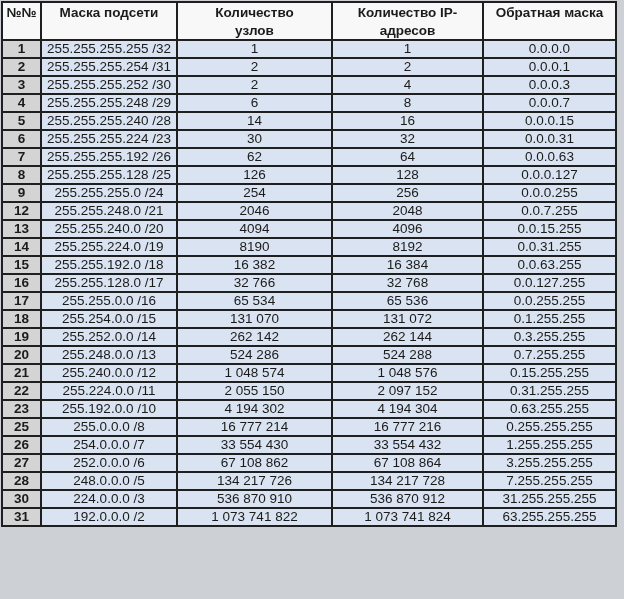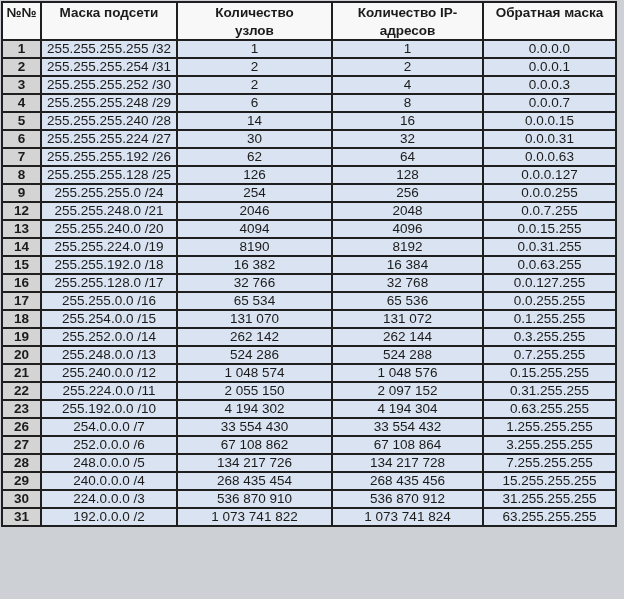--- a/index.html
+++ b/index.html
@@ -104,21 +104,21 @@
         </tr>
         <tr>
           <td class="num">5</td>
           <td>255.255.255.240 /28</td>
           <td>14</td>
           <td>16</td>
           <td>0.0.0.15</td>
         </tr>
         <tr>
           <td class="num">6</td>
-          <td>255.255.255.224 /27</td>
+          <td>255.255.255.224 /23</td>
           <td>30</td>
           <td>32</td>
           <td>0.0.0.31</td>
         </tr>
         <tr>
           <td class="num">7</td>
           <td>255.255.255.192 /26</td>
           <td>62</td>
           <td>64</td>
           <td>0.0.0.63</td>
@@ -215,20 +215,27 @@
           <td>0.31.255.255</td>
         </tr>
         <tr>
           <td class="num">23</td>
           <td>255.192.0.0 /10</td>
           <td>4 194 302</td>
           <td>4 194 304</td>
           <td>0.63.255.255</td>
         </tr>
         <tr>
+          <td class="num">25</td>
+          <td>255.0.0.0 /8</td>
+          <td>16 777 214</td>
+          <td>16 777 216</td>
+          <td>0.255.255.255</td>
+        </tr>
+        <tr>
           <td class="num">26</td>
           <td>254.0.0.0 /7</td>
           <td>33 554 430</td>
           <td>33 554 432</td>
           <td>1.255.255.255</td>
         </tr>
         <tr>
           <td class="num">27</td>
           <td>252.0.0.0 /6</td>
           <td>67 108 862</td>
@@ -236,27 +243,20 @@
           <td>3.255.255.255</td>
         </tr>
         <tr>
           <td class="num">28</td>
           <td>248.0.0.0 /5</td>
           <td>134 217 726</td>
           <td>134 217 728</td>
           <td>7.255.255.255</td>
         </tr>
         <tr>
-          <td class="num">29</td>
-          <td>240.0.0.0 /4</td>
-          <td>268 435 454</td>
-          <td>268 435 456</td>
-          <td>15.255.255.255</td>
-        </tr>
-        <tr>
           <td class="num">30</td>
           <td>224.0.0.0 /3</td>
           <td>536 870 910</td>
           <td>536 870 912</td>
           <td>31.255.255.255</td>
         </tr>
         <tr>
           <td class="num">31</td>
           <td>192.0.0.0 /2</td>
           <td>1 073 741 822</td>

